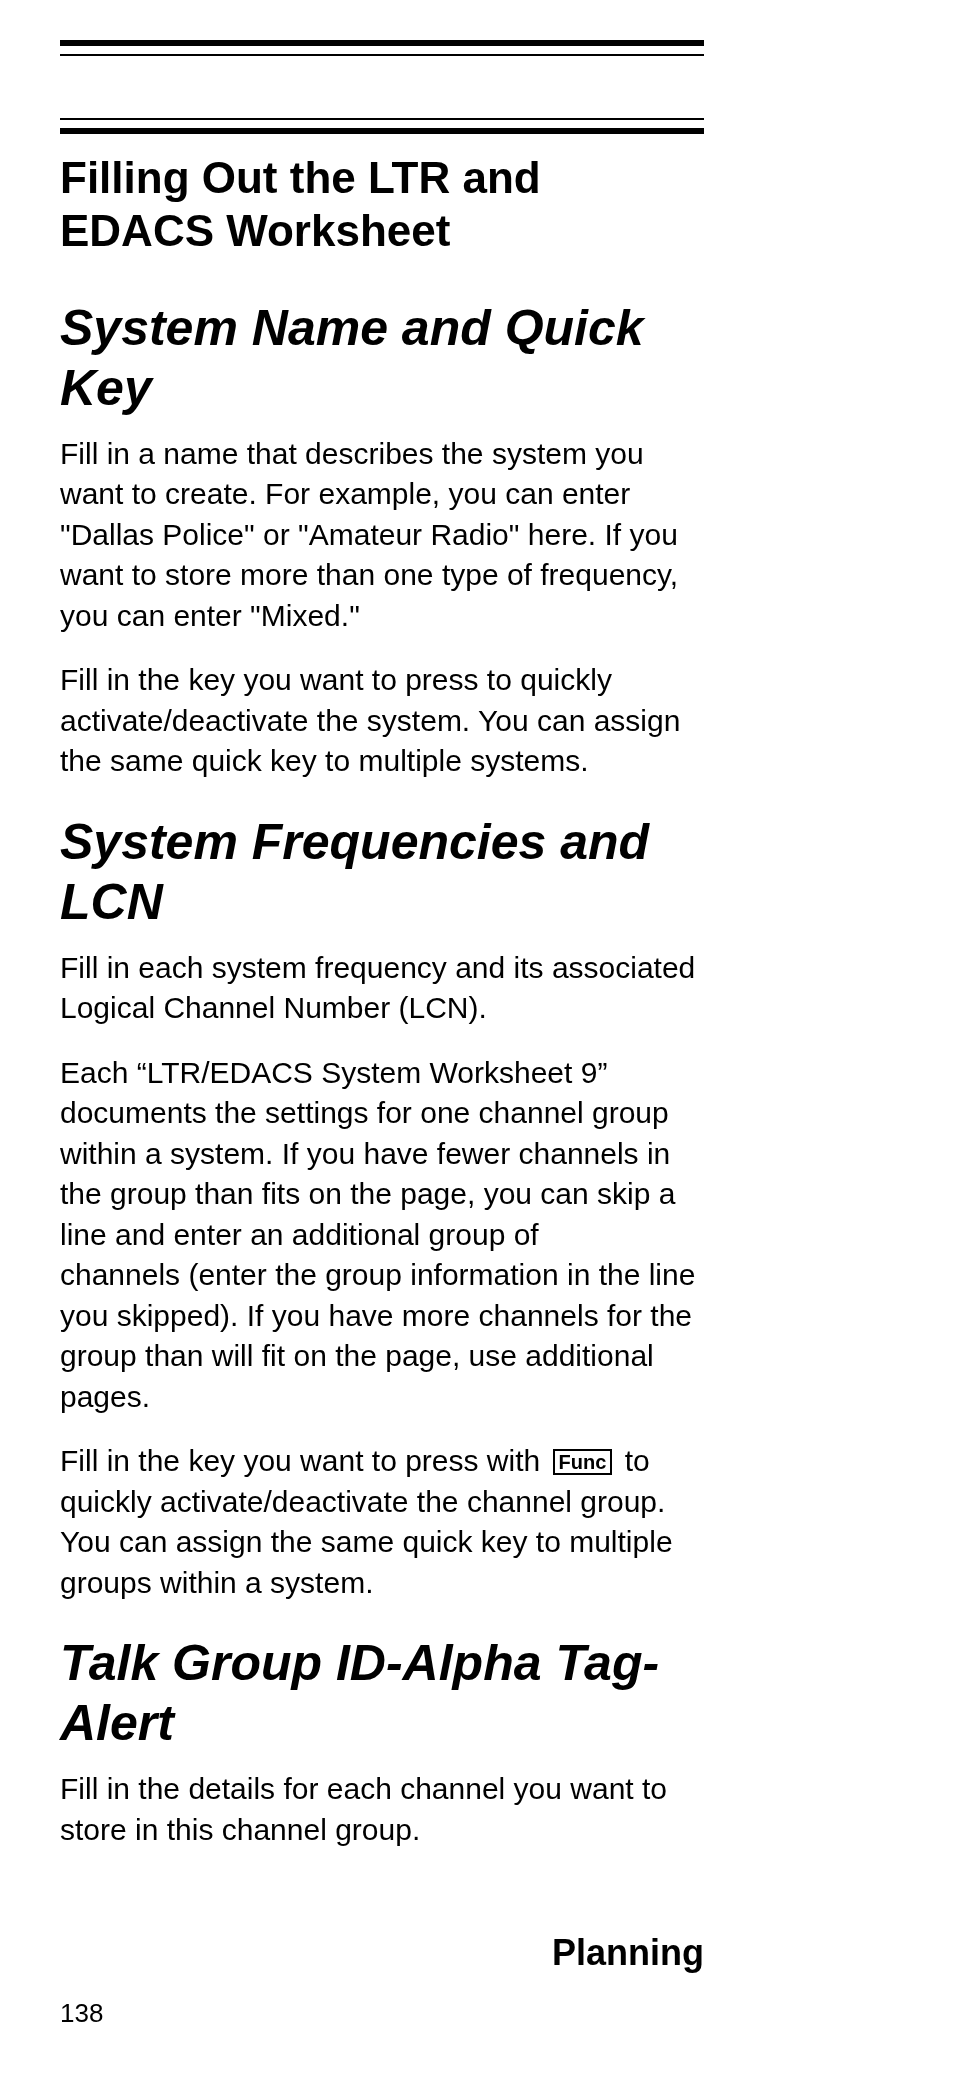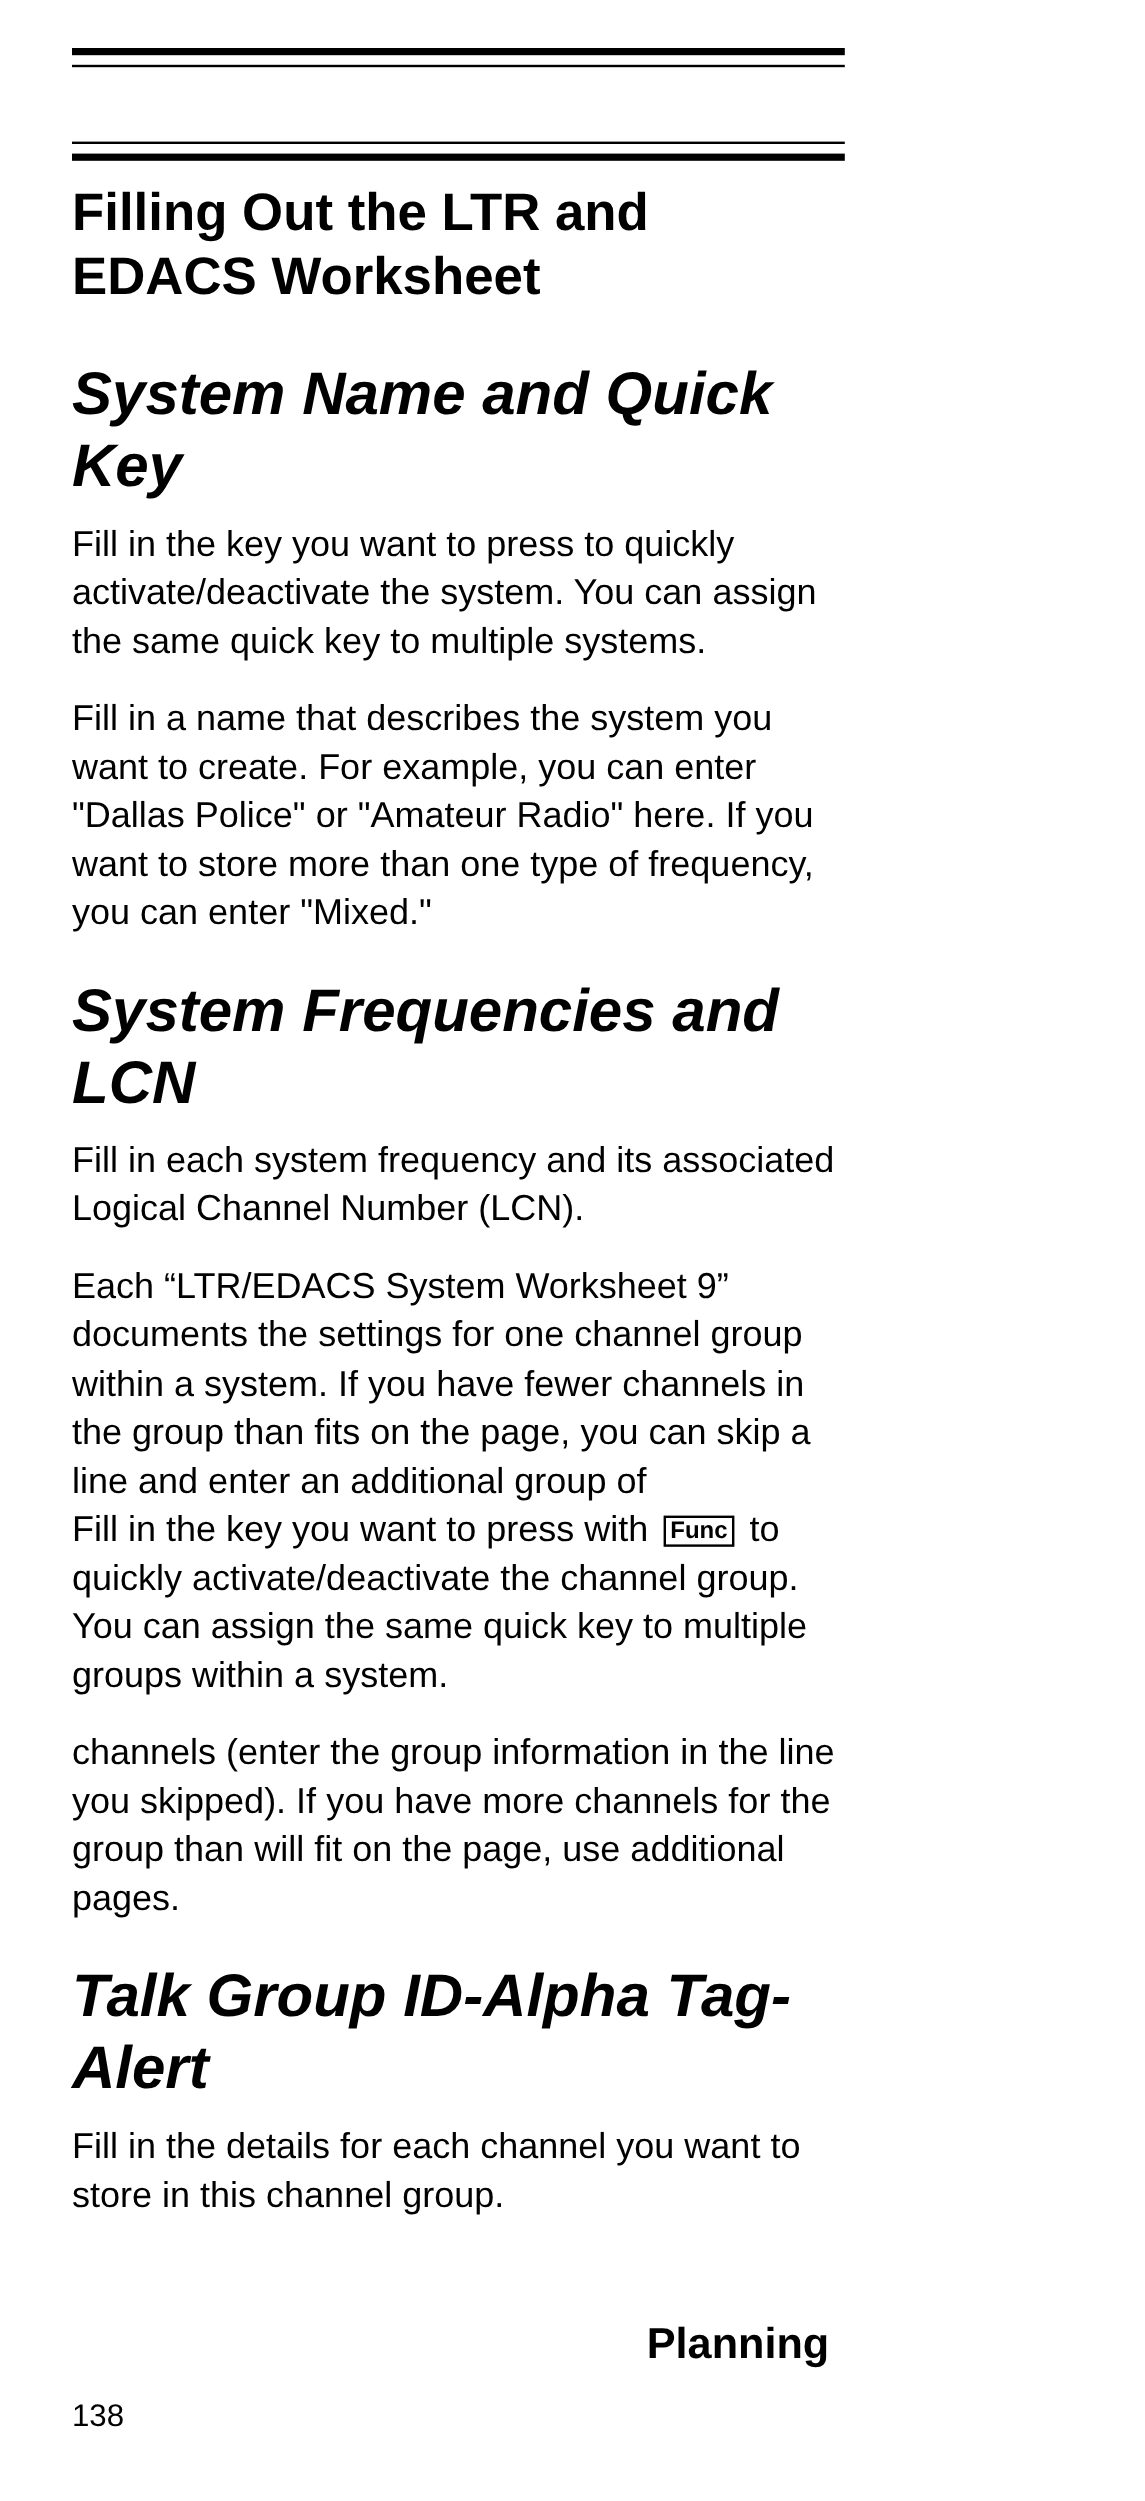--- a/index.html
+++ b/index.html
@@ -56,21 +56,21 @@
     font-weight: 700;
     font-size: 20px;
     line-height: 1;
     padding: 1px 4px;
     vertical-align: 2px;
     margin: 0 4px;
     font-family: Arial, Helvetica, sans-serif;
   }
   .footer-label {
     position: absolute;
-    right: 73px;
+    right: 60px;
     bottom: 110px;
     font-family: "Trebuchet MS", "Lucida Sans", Arial, sans-serif;
     font-weight: 700;
     font-size: 36px;
   }
   .page-num {
     position: absolute;
     left: 60px;
     bottom: 55px;
     font-family: Arial, Helvetica, sans-serif;
@@ -84,30 +84,30 @@
 
   <div class="rule-double-top"></div>
   <div class="rule-thin"></div>
   <div class="rule-gap"></div>
   <div class="rule-thin"></div>
   <div class="rule-double-top" style="margin:8px 0 0 0;"></div>
 
   <h1 class="main-heading">Filling Out the LTR and EDACS Worksheet</h1>
 
   <h2 class="sub-heading">System Name and Quick Key</h2>
+  <p class="body">Fill in a name that describes the system you want to create. For example, you can enter "Dallas Police" or "Amateur Radio" here. If you want to store more than one type of frequency, you can enter "Mixed."</p>
   <p class="body">Fill in the key you want to press to quickly activate/deactivate the system. You can assign the same quick key to multiple systems.</p>
-  <p class="body">Fill in a name that describes the system you want to create. For example, you can enter "Dallas Police" or "Amateur Radio" here. If you want to store more than one type of frequency, you can enter "Mixed."</p>
 
   <h2 class="sub-heading">System Frequencies and LCN</h2>
   <p class="body">Fill in each system frequency and its associated Logical Channel Number (LCN).</p>
 
   <p class="body" style="margin-bottom:0;">Each “LTR/EDACS System Worksheet 9” documents the settings for one channel group within a system. If you have fewer channels in the group than fits on the page, you can skip a line and enter an additional group of</p>
+  <p class="body">channels (enter the group information in the line you skipped). If you have more channels for the group than will fit on the page, use additional pages.</p>
   <p class="body">
     <span>Fill in the key you want to press with </span><span class="func-key">Func</span><span> to quickly activate/deactivate the channel group. You can assign the same quick key to multiple groups within a system.</span>
   </p>
-  <p class="body">channels (enter the group information in the line you skipped). If you have more channels for the group than will fit on the page, use additional pages.</p>
 
   <h2 class="sub-heading">Talk Group ID-Alpha Tag-Alert</h2>
   <p class="body">Fill in the details for each channel you want to store in this channel group.</p>
 
   <div class="footer-label">Planning</div>
   <div class="page-num">138</div>
 </div>
 
 </body></html>

